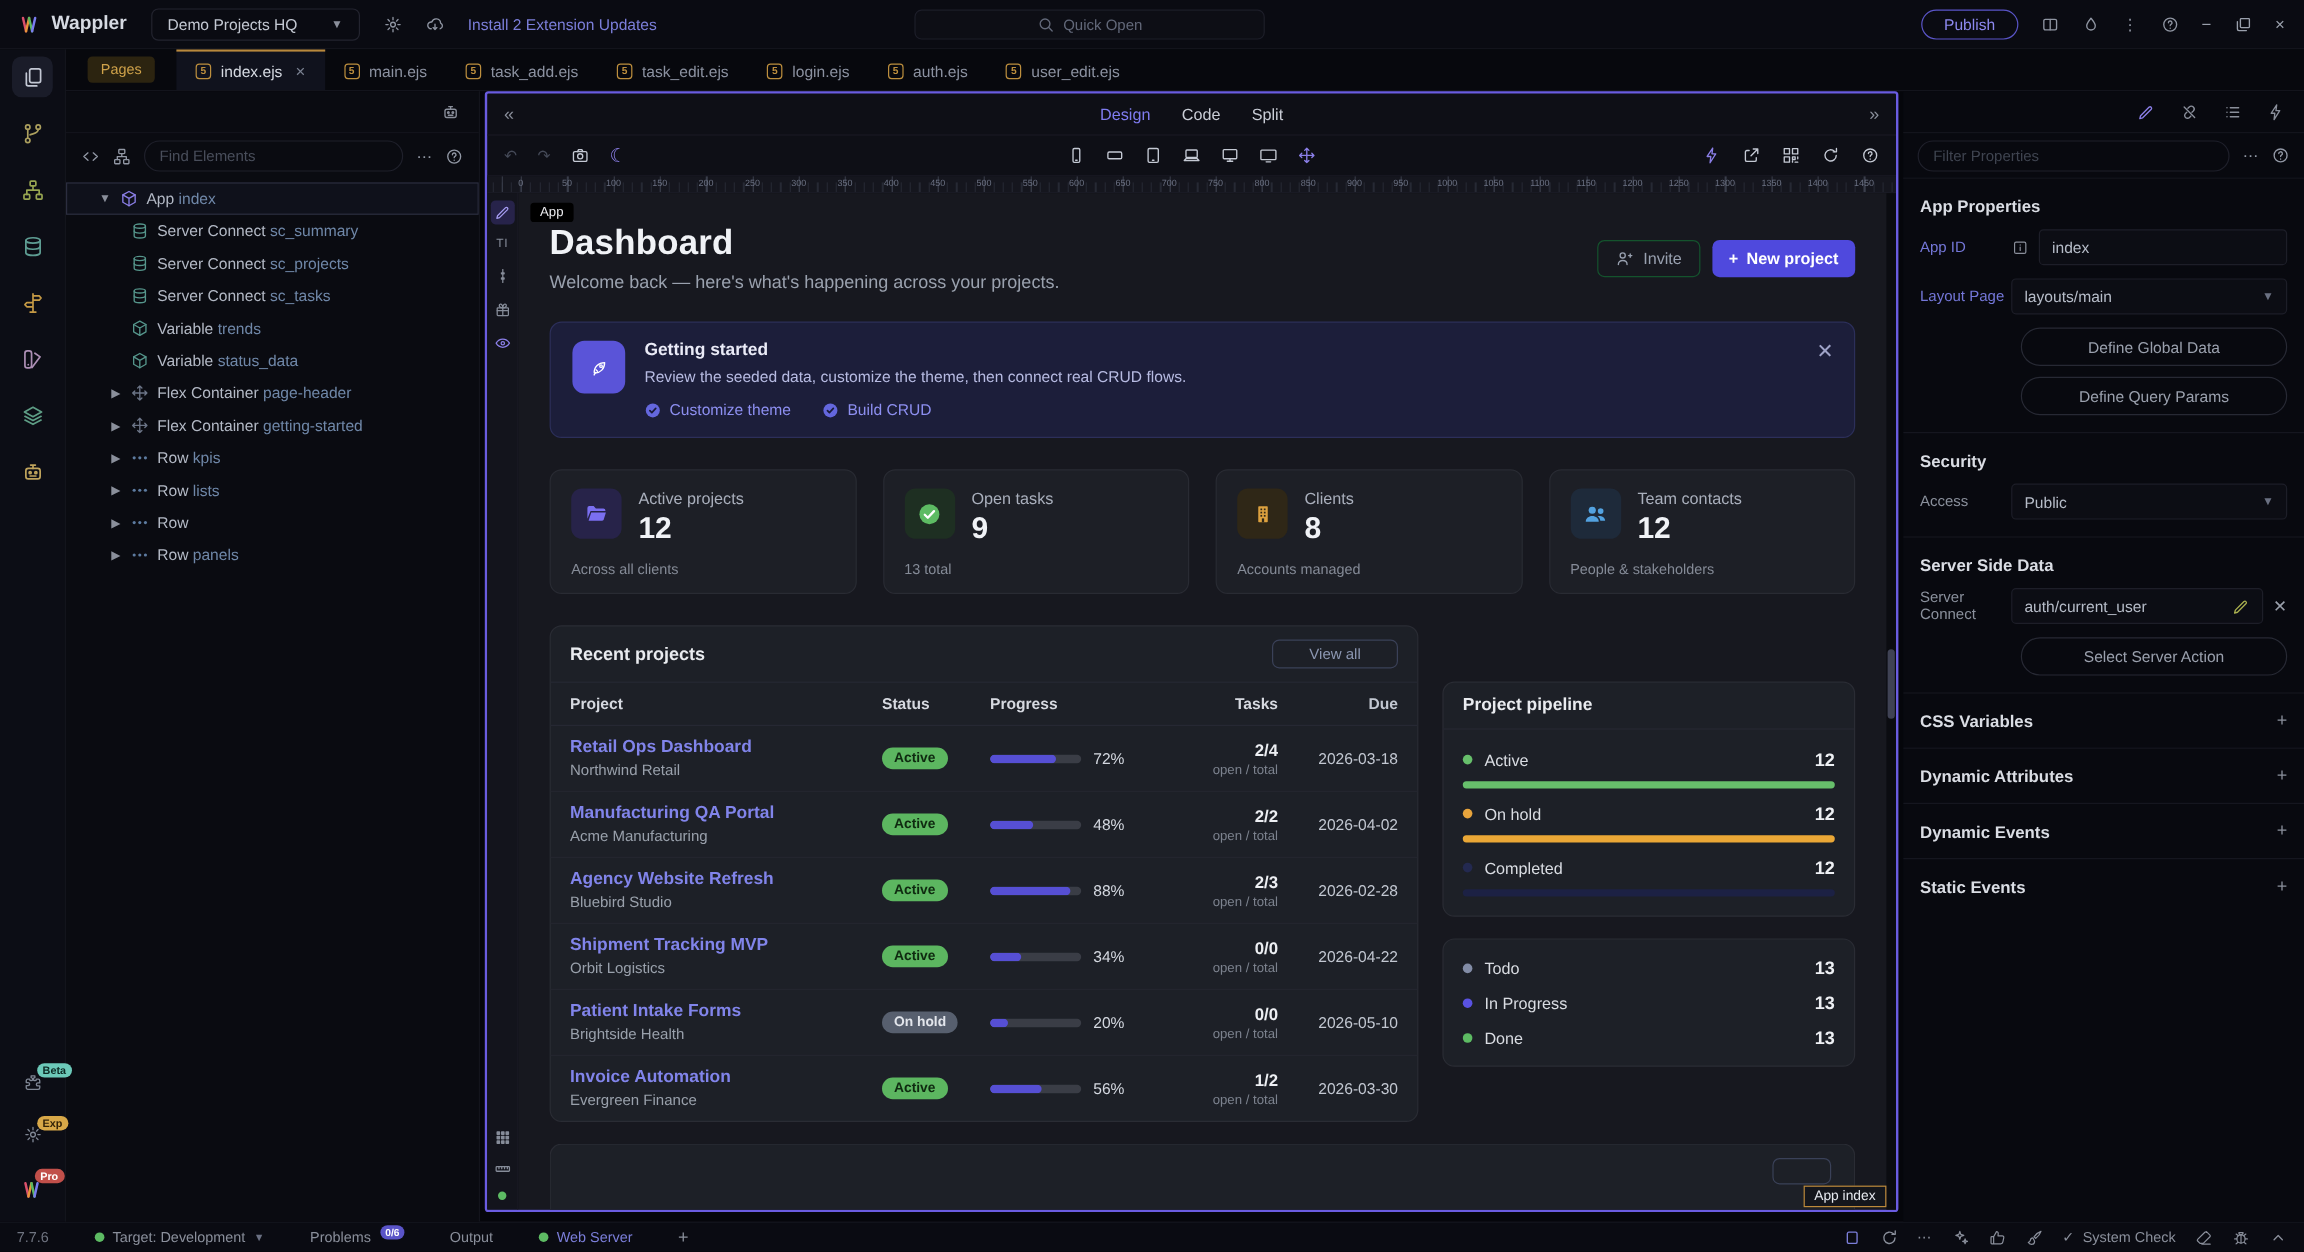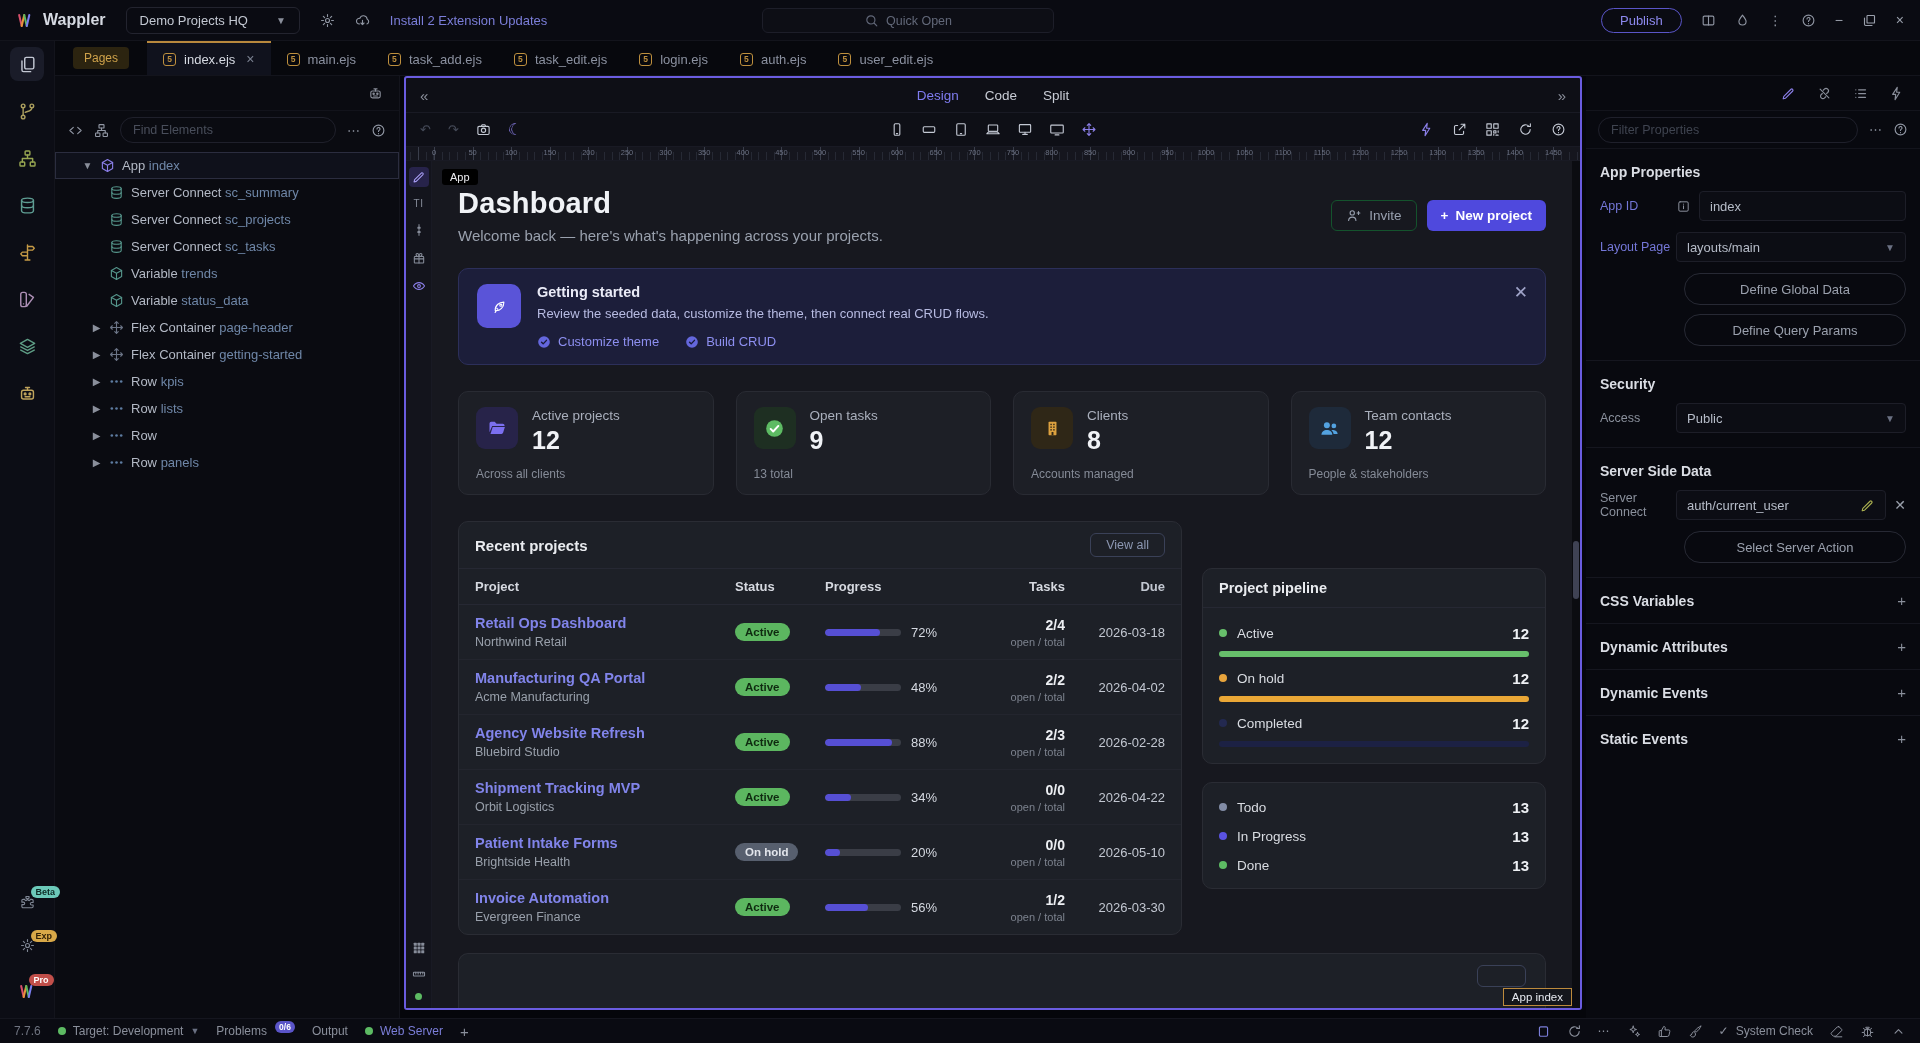--- a/index.html
+++ b/index.html
@@ -98,21 +98,21 @@
 .kpi-card{flex:1;background:#1d1f26;border:1px solid #292b33;border-radius:10px;padding:15px 17px 13px}
 .kpi-top{display:flex;gap:14px}
 .kpi-ic{width:42px;height:42px;border-radius:9px;display:flex;align-items:center;justify-content:center;flex:none}
 .kpi-label{font-size:13.5px;color:#a9afbc;margin-top:1px}
 .kpi-value{font-size:25px;font-weight:bold;color:#f0f2f6;margin-top:3px}
 .kpi-sub{margin-top:12px;font-size:12px;color:#858b97}
 .main-grid{margin-top:26px;display:flex;gap:20px;align-items:center}
 .recent-panel{flex:1;background:#1d2027;border:1px solid #2a2c34;border-radius:10px;min-width:0}
 .rp-head{display:flex;align-items:center;padding:11px 16px}
 .rp-title{font-size:15px;font-weight:bold;color:#e9ebef}
-.view-all{margin-left:auto;border:1px solid #3a4158;border-radius:6px;padding:4px 15px;color:#8c97b2;font-size:12.5px;cursor:pointer}
+.view-all{margin-left:auto;border:1px solid #3a4158;border-radius:6px;padding:4px 30px;color:#8c97b2;font-size:12.5px;cursor:pointer}
 .t-cols{display:flex;align-items:center;padding:10px 16px;border-top:1px solid #262833;border-bottom:1px solid #262833;font-weight:bold;color:#d6d9e0}
 .t-row{display:flex;align-items:center;padding:10px 16px;border-bottom:1px solid #23252e}
 .t-row:last-child{border-bottom:none}
 .c-proj{flex:1;min-width:0}
 .c-status{width:90px;flex:none}
 .c-prog{width:158px;display:flex;align-items:center;gap:10px;flex:none}
 .c-tasks{width:82px;text-align:right;flex:none}
 .c-due{width:100px;text-align:right;font-size:13px;color:#c2c7d1;flex:none}
 .p-name{font-size:14.5px;font-weight:bold;color:#8184ea;cursor:pointer}
 .p-client{margin-top:4px;font-size:12.5px;color:#99a0ab}
@@ -155,21 +155,21 @@
 .inp .val{flex:1;overflow:hidden;white-space:nowrap}
 .sel-caret{color:#6a7082;font-size:10px}
 .info-ic{color:#8a8f9b}
 .pencil-green{color:#aab04f}
 .x-gray{color:#9aa0ac;font-size:14px}
 .pill-btn{margin:9px 0 9px 84px;height:32px;border:1px solid #272934;border-radius:16px;display:flex;align-items:center;justify-content:center;color:#9aa0ad;cursor:pointer}
 .pp-div{border-top:1px solid #15161f;margin:14px -14px 0}
 .pp-collapsed{display:flex;align-items:center;padding:14px 0 0}
 .plus-ic{margin-left:auto;color:#8a8f9b;font-size:15px}
 
-.statusbar{height:25px;background:#0a0b12;border-top:1px solid #15161f;display:flex;align-items:center;padding:0 14px;gap:17px;font-size:12px;color:#8a8f9b}
+.statusbar{height:25px;background:#0a0b12;border-top:1px solid #15161f;display:flex;align-items:center;padding:0 14px;gap:38px;font-size:12px;color:#8a8f9b}
 .sb-group{display:flex;align-items:center;gap:7px}
 .gdot{width:8px;height:8px;border-radius:50%;background:#5dbb63;flex:none}
 .sb-badge{background:#5a54c8;color:#fff;font-size:8.5px;font-weight:bold;border-radius:8px;padding:1px 4px;margin-left:1px;transform:translateY(-4px);display:inline-block}
 .ws-label{color:#7b7ed9}
 .sb-right{margin-left:auto;display:flex;align-items:center;gap:16px}
 .sq-purple{color:#7b7ed9}
 .sb-caret{font-size:9px;color:#6a7082}
 </style>
 </head>
 <body>

